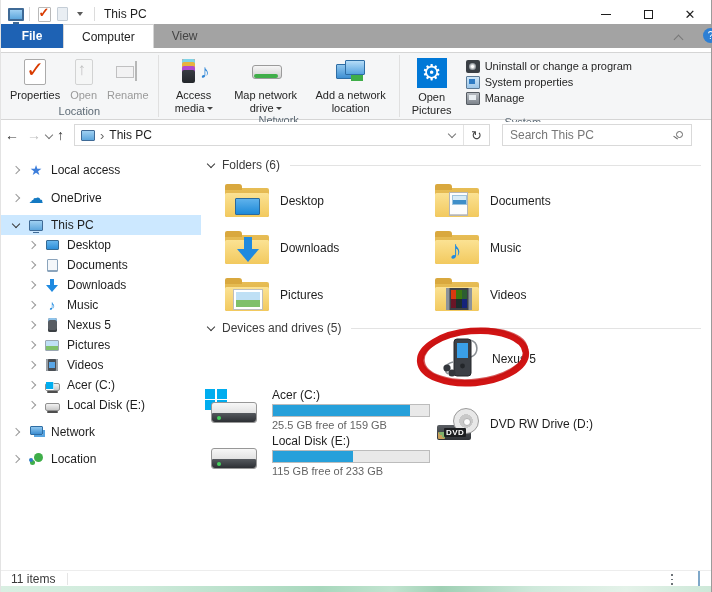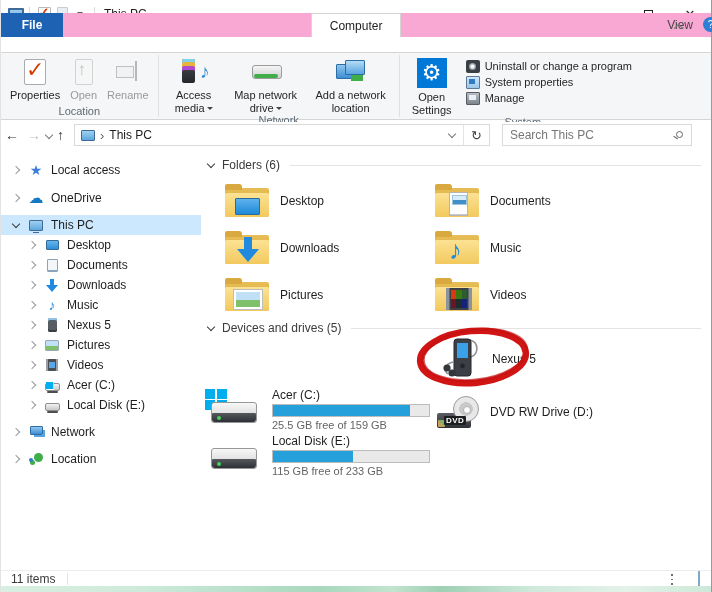--- a/index.html
+++ b/index.html
@@ -18,21 +18,21 @@
   .ic-blank-page { width:11px; height:14px; background:#e9eef3; border:1px solid #c4cdd6; border-radius:1px; }
   .caret-down { width:0; height:0; border-left:3.5px solid transparent; border-right:3.5px solid transparent; border-top:4px solid #5a5a5a; display:inline-block; }
   .title-text { margin-left:4px; font-size:12px; color:#1e1e1e; }
   .win-controls { position:absolute; right:0; top:0; height:28px; display:flex; }
   .win-btn { width:42px; height:28px; display:flex; align-items:center; justify-content:center; background:none; border:none; cursor:pointer; }
   .glyph-min { width:10px; height:1px; background:#1e1e1e; }
   .glyph-max { width:9px; height:9px; border:1px solid #1e1e1e; }
   .glyph-close { font-size:13px; color:#1e1e1e; line-height:1; }
 
   
-  .tabrow { position:absolute; left:0; top:13px; right:0; height:24px; background:#f9a8d4; display:flex; align-items:flex-end;justify-content:space-between; }
+  .tabrow { position:absolute; left:0; top:24px; right:0; height:24px; background:#a3a3a3; display:flex; align-items:flex-end; }
   .tab { height:24px; display:flex; align-items:center; justify-content:center; font-size:12px; border:none; background:none; cursor:pointer; padding:0 18px; }
   .tab-file { background:#1e62b4; color:#fff; width:62px; font-weight:bold; }
   .tab-active { background:#fff; color:#1e1e1e; border:1px solid #d5d5d5; border-bottom:none; }
   .tab-plain { color:#444; }
   .ribbon-collapse { position:absolute; right:24px; top:6px; }
   .chev-up { width:7px; height:7px; border-left:1.5px solid #777; border-top:1.5px solid #777; transform:rotate(45deg); display:inline-block; }
   .help-circle { position:absolute; right:-7px; top:4px; width:15px; height:15px; border-radius:50%; background:#2d7fd4; color:#fff; font-size:10px; text-align:center; line-height:15px; }
 
   
   .ribbon { position:absolute; left:0; top:52px; right:0; height:68px; background:#f5f6f7; border-top:1px solid #d5d5d5; border-bottom:1px solid #d5d5d5; display:flex; }
@@ -272,21 +272,21 @@
       </div>
       <div class="rgroup-label">Network</div>
     </div>
     <div class="rsep"></div>
     <div class="rgroup">
       <div class="rbuttons">
         <button class="rbtn" style="width:56px">
           <span class="ric ric-settings">
               <span class="gear">⚙</span>
             </span>
-          <span class="rlabel">Open Settings</span>
+          <span class="rlabel">Open Pictures</span>
         </button>
         <div class="rstack">
           <button class="rbtn-sm">
             <span class="sic sic-uninstall"></span>
             <span>Uninstall or change a program</span>
           </button>
           <button class="rbtn-sm">
             <span class="sic sic-sysprop"></span>
             <span>System properties</span>
           </button>
@@ -520,21 +520,21 @@
       </span>
       <div class="drive-info">
         <div class="drive-name">Acer (C:)</div>
         <div class="usage-bar">
             <div class="usage-fill" style="width: 88%;"></div>
           </div>
         <div class="drive-detail">25.5 GB free of 159 GB</div>
       </div>
     </div>
 
-    <div class="tile" style="left:236px; top:248px">
+    <div class="tile" style="left:236px; top:260px">
       <span class="dvd-ic">
         <span class="dvd-drive"></span>
           <span class="dvd-disc"></span>
           <span class="dvd-sticker"></span>
           <span class="dvd-label">DVD</span>
       </span>
       <span class="tile-label">DVD RW Drive (D:)</span>
     </div>
 
     <div class="tile" style="left:10px; top:286px">

